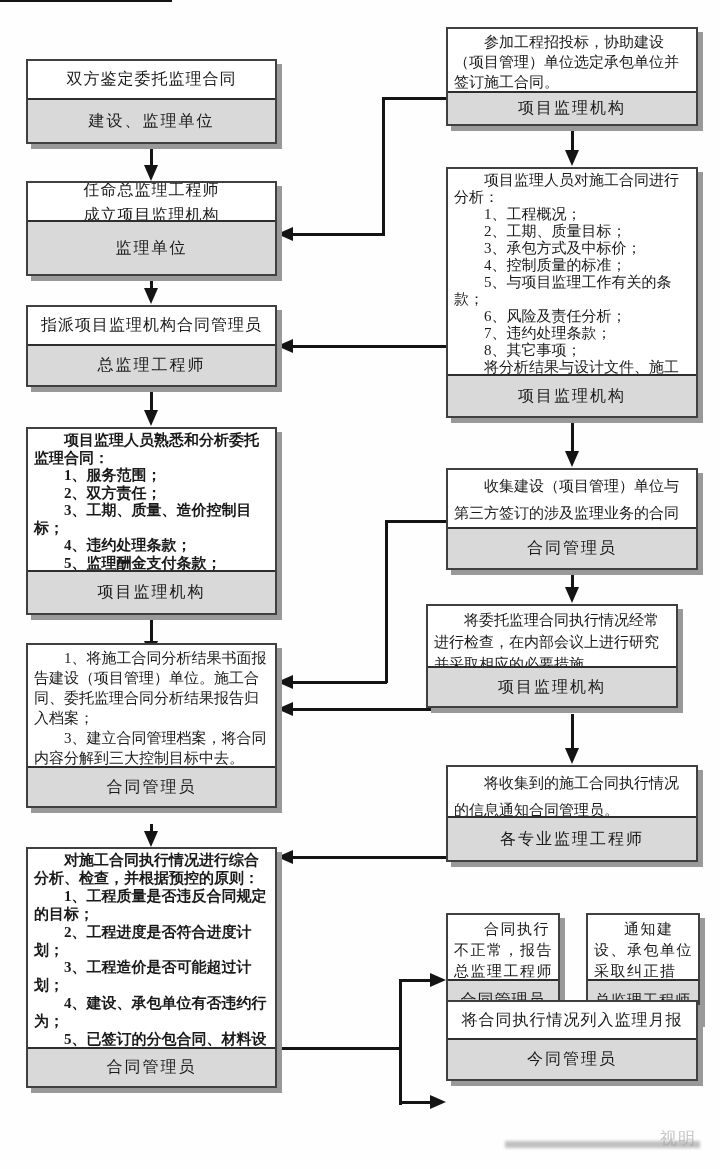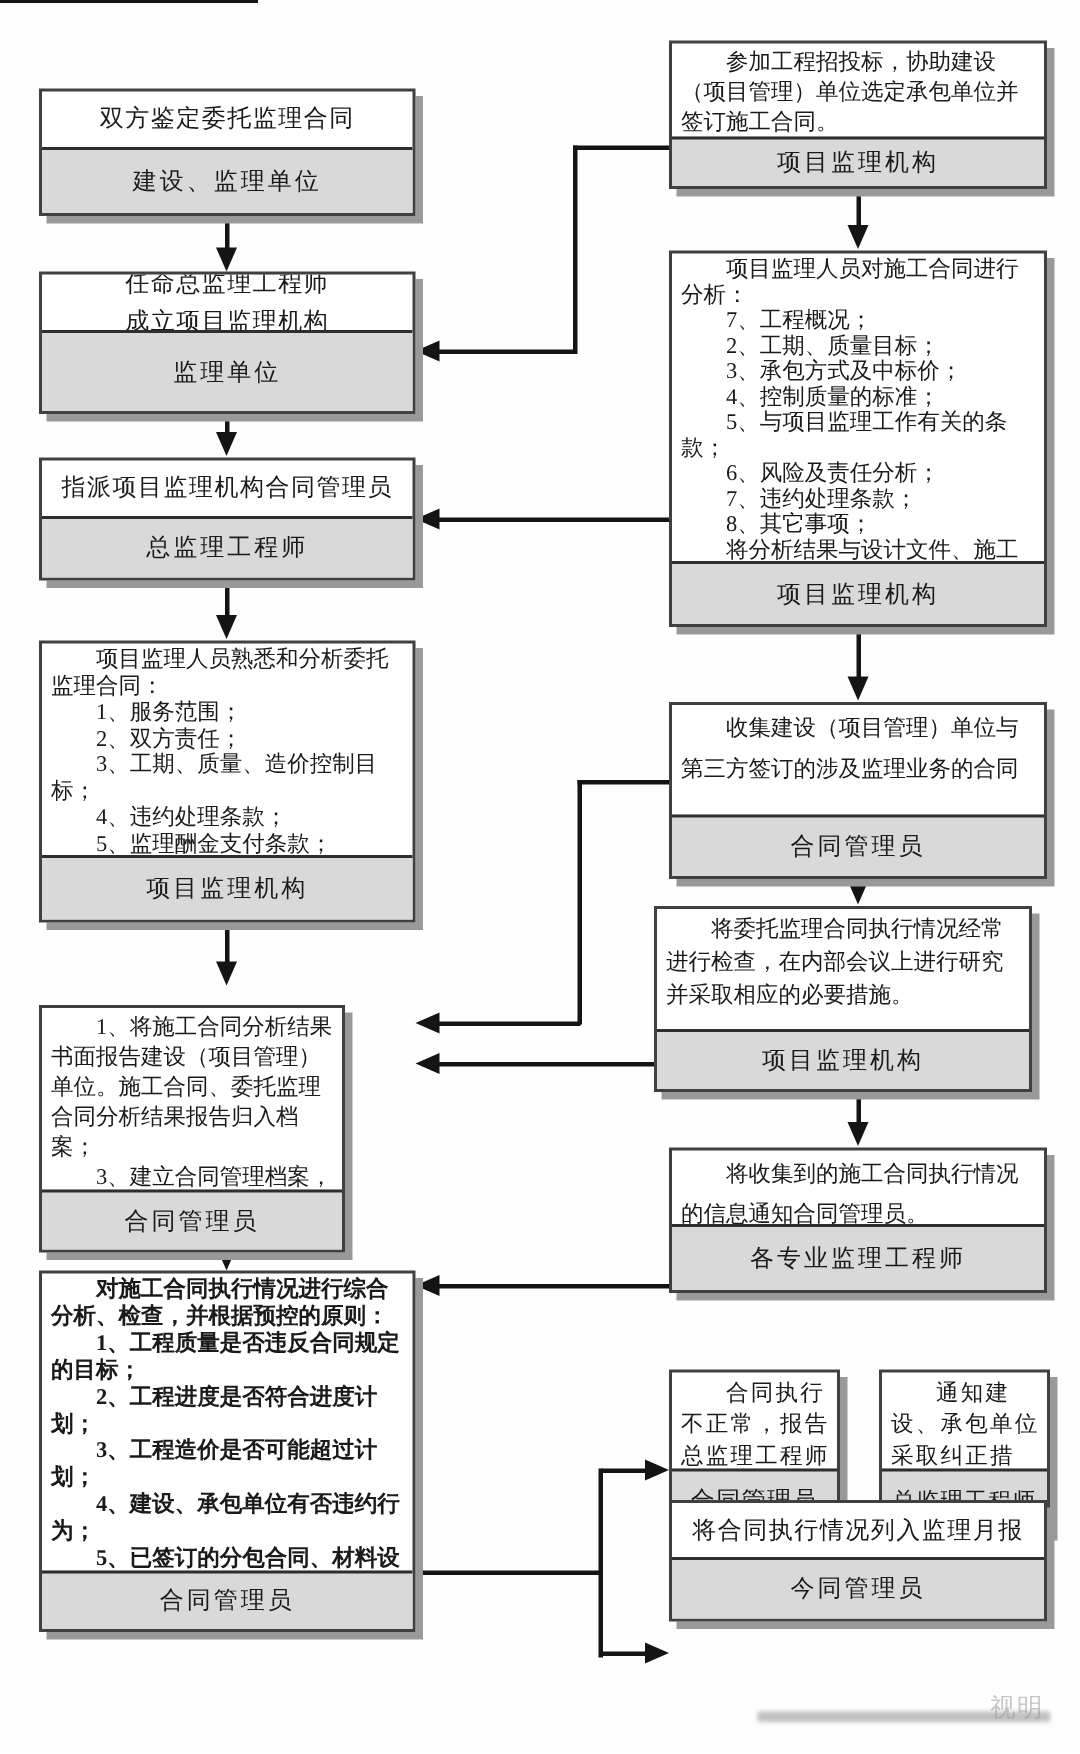--- a/index.html
+++ b/index.html
@@ -16,21 +16,21 @@
   .body{flex:1;padding:3px 5px 2px 6px;font-size:15px;overflow:hidden;}
   .body .bline{text-indent:2em;}
   .center-body{display:flex;flex-direction:column;justify-content:center;align-items:center;text-align:center;padding:0 4px;}
   .center-body .bline{text-indent:0;letter-spacing:1px;font-size:16px;}
   .footer{
     flex:none;background:#d9d9d9;border-top:2px solid #2e2e2e;
     display:flex;align-items:center;justify-content:center;
     font-size:16px;letter-spacing:2px;
   }
   .lh17  .bline{line-height:17px;}
-  .lh175 .bline{line-height:17.5px;}
+  .lh175 .bline{line-height:17.5px;font-weight:bold;}
   .lh179 .bline{line-height:17.9px;font-weight:bold;}
   .lh20  .bline{line-height:20px;}
   .lh21  .bline{line-height:21px;}
   .lh22  .bline{line-height:22px;}
   .lh25  .bline{line-height:25px;}
   .lh265 .bline{line-height:26.5px;}
   .lh27  .bline{line-height:27px;}
   .spaced .bline{letter-spacing:1.5px;}
   .hline{position:absolute;height:3px;background:#141414;}
   .vline{position:absolute;width:3px;background:#141414;}
@@ -127,21 +127,21 @@
         <div class="bline">项目监理人员熟悉和分析委托监理合同：</div>
         <div class="bline">1、服务范围；</div>
         <div class="bline">2、双方责任；</div>
         <div class="bline">3、工期、质量、造价控制目标；</div>
         <div class="bline">4、违约处理条款；</div>
         <div class="bline">5、监理酬金支付条款；</div>
       </div>
     <div class="footer" style="height:43px">项目监理机构</div>
   </div>
 
-  <div class="box" style="left:26px;top:670px;width:204px;height:165px">
+  <div class="box" style="left:26px;top:643px;width:251px;height:165px">
     <div class="body lh20">
         <div class="bline">1、将施工合同分析结果书面报告建设（项目管理）单位。施工合同、委托监理合同分析结果报告归入档案；</div>
         <div class="bline">3、建立合同管理档案，将合同内容分解到三大控制目标中去。</div>
       </div>
     <div class="footer" style="height:40px">合同管理员</div>
   </div>
 
   <div class="box" style="left:26px;top:847px;width:251px;height:241px">
     <div class="body lh179">
         <div class="bline">对施工合同执行情况进行综合分析、检查，并根据预控的原则：</div>
@@ -157,41 +157,41 @@
   <div class="box" style="left:446px;top:27px;width:252px;height:99px">
     <div class="body lh20">
         <div class="bline">参加工程招投标，协助建设（项目管理）单位选定承包单位并签订施工合同。</div>
       </div>
     <div class="footer" style="height:33px">项目监理机构</div>
   </div>
 
   <div class="box" style="left:446px;top:167px;width:252px;height:251px">
     <div class="body lh17">
         <div class="bline">项目监理人员对施工合同进行分析：</div>
-        <div class="bline">7、工程概况；</div>
+        <div class="bline">1、工程概况；</div>
         <div class="bline">2、工期、质量目标；</div>
         <div class="bline">3、承包方式及中标价；</div>
         <div class="bline">4、控制质量的标准；</div>
         <div class="bline">5、与项目监理工作有关的条款；</div>
         <div class="bline">6、风险及责任分析；</div>
         <div class="bline">7、违约处理条款；</div>
         <div class="bline">8、其它事项；</div>
         <div class="bline">将分析结果与设计文件、施工组织设计、监理规划进行对比。</div>
       </div>
     <div class="footer" style="height:42px">项目监理机构</div>
   </div>
 
-  <div class="box" style="left:446px;top:468px;width:252px;height:118px">
+  <div class="box" style="left:446px;top:468px;width:252px;height:102px">
     <div class="body lh27">
         <div class="bline">收集建设（项目管理）单位与第三方签订的涉及监理业务的合同</div>
       </div>
     <div class="footer" style="height:41px">合同管理员</div>
   </div>
 
-  <div class="box" style="left:436px;top:604px;width:252px;height:124px">
+  <div class="box" style="left:426px;top:604px;width:252px;height:104px">
     <div class="body lh22">
         <div class="bline">将委托监理合同执行情况经常进行检查，在内部会议上进行研究并采取相应的必要措施。</div>
       </div>
     <div class="footer" style="height:40px">项目监理机构</div>
   </div>
 
   <div class="box" style="left:446px;top:765px;width:252px;height:97px">
     <div class="body lh265">
         <div class="bline">将收集到的施工合同执行情况的信息通知合同管理员。</div>
       </div>

